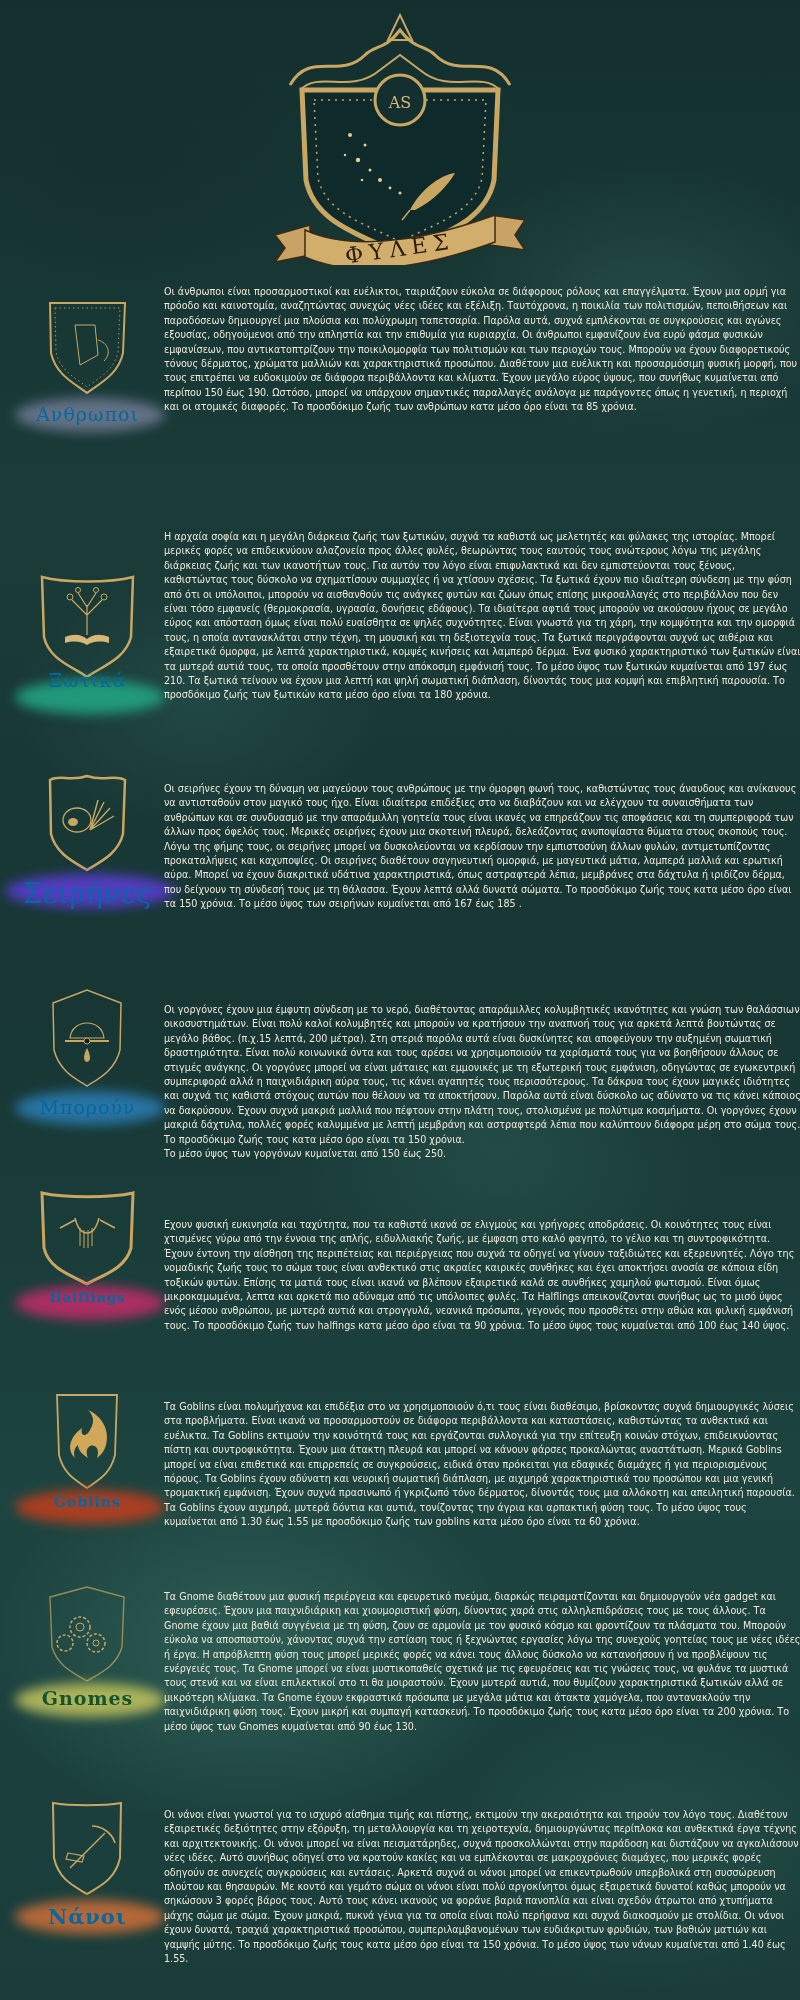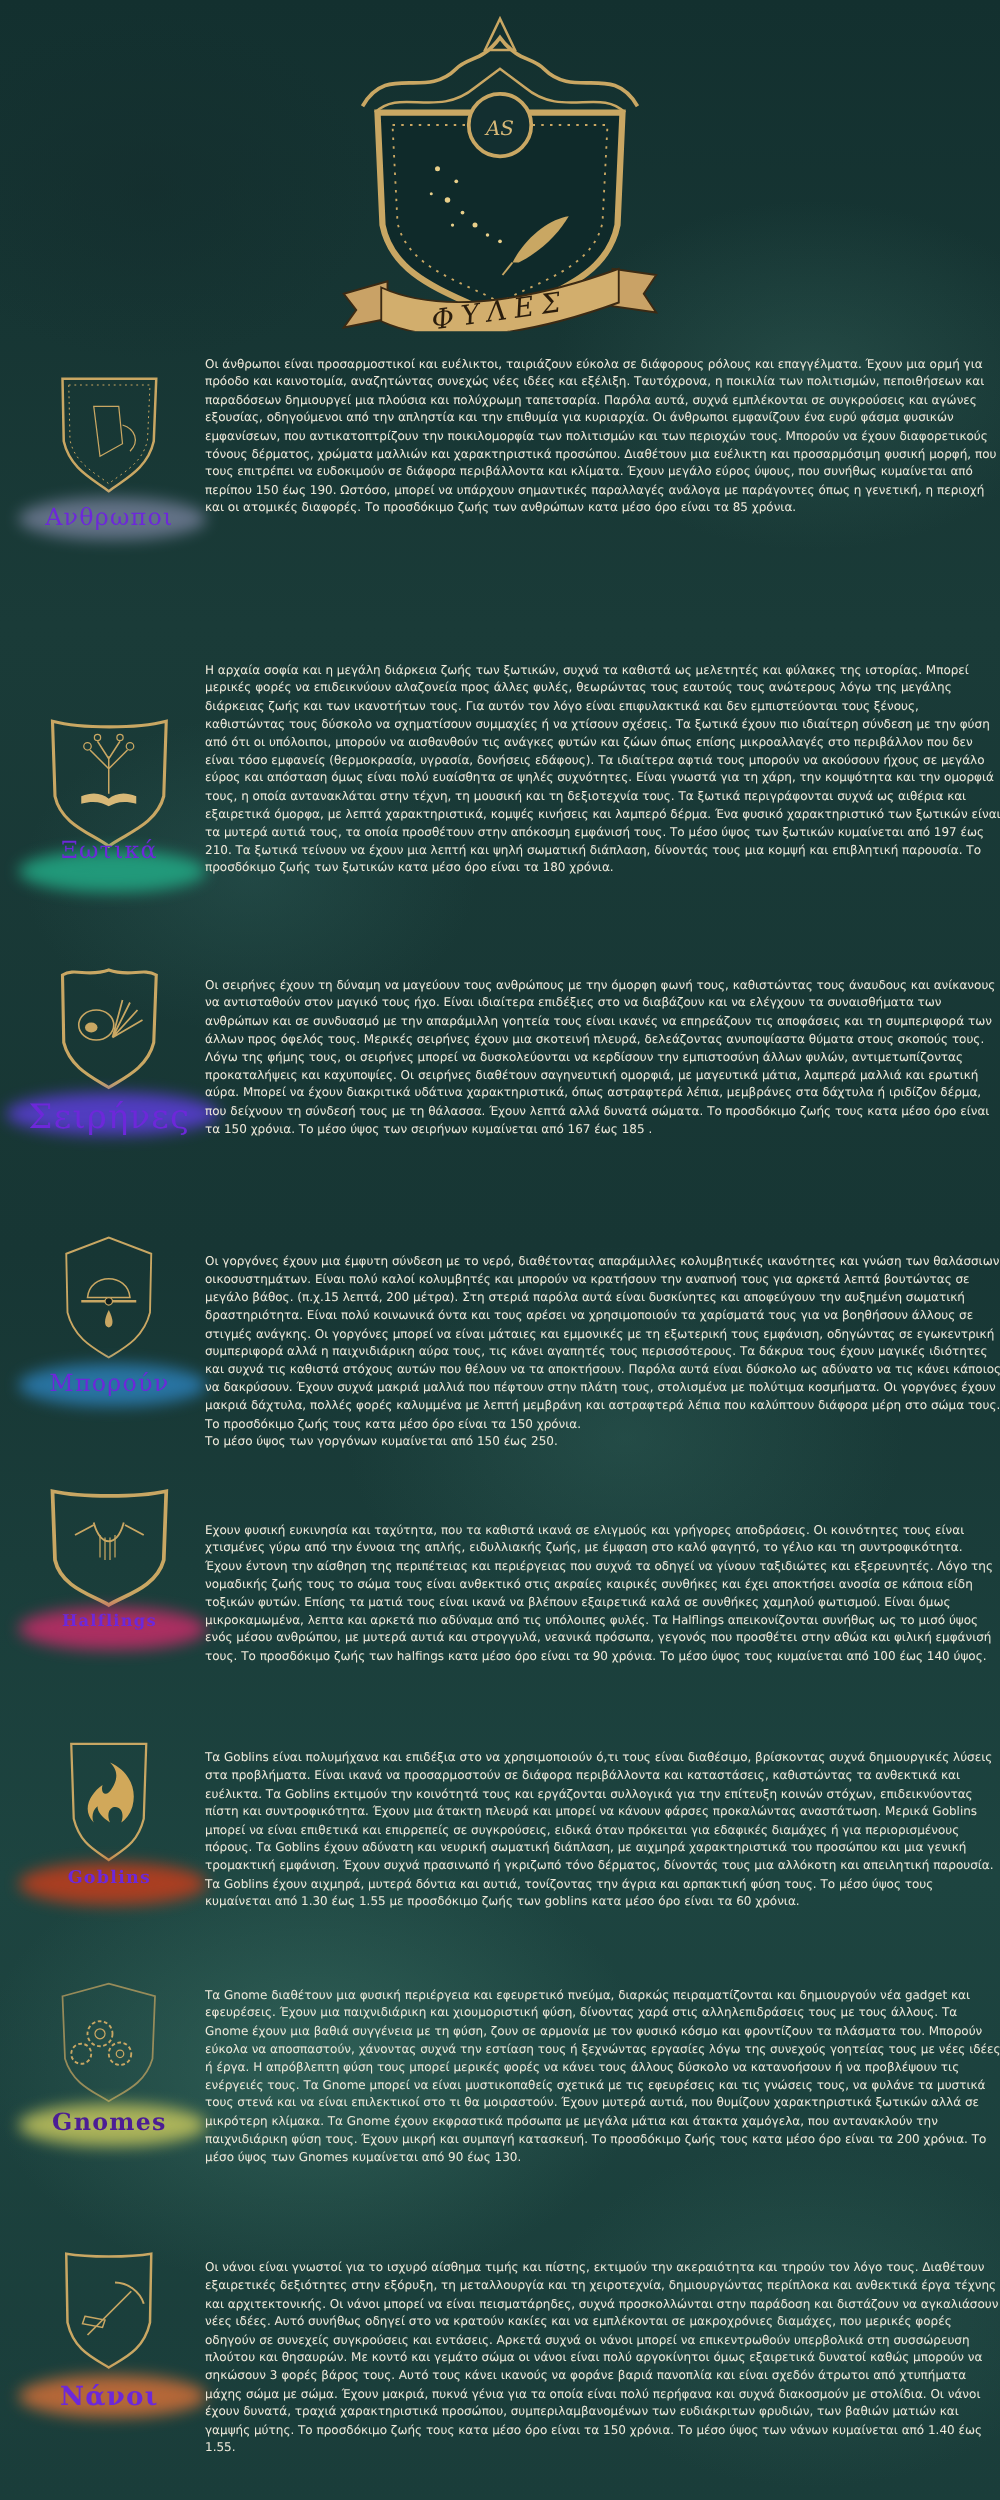--- a/index.html
+++ b/index.html
@@ -9,26 +9,26 @@
     background:
       radial-gradient(ellipse 300px 200px at 650px 300px, rgba(60,110,100,0.35), transparent 70%),
       radial-gradient(ellipse 260px 180px at 200px 700px, rgba(50,100,95,0.35), transparent 70%),
       radial-gradient(ellipse 320px 220px at 500px 1150px, rgba(60,115,105,0.30), transparent 70%),
       radial-gradient(ellipse 380px 260px at 250px 1650px, rgba(70,130,115,0.45), transparent 70%),
       radial-gradient(ellipse 300px 200px at 650px 1850px, rgba(55,105,95,0.35), transparent 70%),
       radial-gradient(ellipse 260px 200px at 120px 150px, rgba(20,45,45,0.6), transparent 70%),
       linear-gradient(180deg, #13302f 0%, #1a3b38 25%, #173634 50%, #1d4440 75%, #1a3d3a 100%);
     color: #ece6d6;
   }
-  .crest { position: absolute; left: 270px; top: 10px; width: 260px; height: 255px; font-style: italic; }
+  .crest { position: absolute; left: 270px; top: 10px; width: 260px; height: 255px; }
   .race { position: absolute; left: 0; width: 800px; }
   .emblem { position: absolute; left: 20px; width: 135px; height: 130px; }
   .emblem .nm {
     position: absolute; left: 0; width: 135px; text-align: center;
-    font-family: "DejaVu Serif", serif; font-size: 19px; letter-spacing: 1px; color: #6d28d9;
+    font-family: "DejaVu Serif", serif; font-size: 19px; letter-spacing: 1px; color: #0369a1;
   }
   .glow { position: absolute; left: -5px; width: 150px; height: 34px; border-radius: 50%; filter: blur(6px); opacity: 0.85; }
   .text {
     position: absolute; left: 150px; width: 638px; text-align: left;
     font-size: 9.6px; line-height: 14.4px; color: #efe9da; margin-left: 14px;
   }
 </style>
 </head>
 <body>
 
@@ -160,21 +160,21 @@
   <div class="emblem" style="top:-5px;">
     <svg width="135" height="110" viewBox="0 0 135 110">
       <path d="M30 12 L67 2 L104 12 L102 62 C96 82,80 88,67 96 C54 88,38 82,32 62 Z" fill="none" stroke="#c9a763" stroke-width="1.4" opacity="0.7"></path>
       <circle cx="60" cy="42" r="10" fill="none" stroke="#c9a763" stroke-width="1.5" stroke-dasharray="3 2"></circle>
       <circle cx="60" cy="42" r="4" fill="none" stroke="#c9a763"></circle>
       <circle cx="45" cy="58" r="8" fill="none" stroke="#c9a763" stroke-width="1.5" stroke-dasharray="3 2"></circle>
       <circle cx="76" cy="58" r="9" fill="none" stroke="#c9a763" stroke-width="1.5" stroke-dasharray="3 2"></circle>
       <circle cx="76" cy="58" r="3" fill="none" stroke="#c9a763"></circle>
     </svg>
     <div class="glow" style="top:98px;background:#c3c55d;"></div>
-    <div class="nm" style="top:102px;font-weight:bold;font-size:19px;color:#4c1d95;">Gnomes</div>
+    <div class="nm" style="top:102px;font-weight:bold;font-size:19px;color:#14532d;">Gnomes</div>
   </div>
   <div class="text" style="top:0px;">Τα Gnome διαθέτουν μια φυσική περιέργεια και εφευρετικό πνεύμα, διαρκώς πειραματίζονται και δημιουργούν νέα gadget και εφευρέσεις. Έχουν μια παιχνιδιάρικη και χιουμοριστική φύση, δίνοντας χαρά στις αλληλεπιδράσεις τους με τους άλλους.  Τα Gnome έχουν μια βαθιά συγγένεια με τη φύση, ζουν σε αρμονία με τον φυσικό κόσμο και φροντίζουν τα πλάσματα του.  Μπορούν εύκολα να αποσπαστούν, χάνοντας συχνά την εστίαση τους ή ξεχνώντας εργασίες λόγω της συνεχούς γοητείας τους με νέες ιδέες ή έργα.  Η απρόβλεπτη φύση τους μπορεί μερικές φορές να κάνει τους άλλους δύσκολο να κατανοήσουν ή να προβλέψουν τις ενέργειές τους. Τα Gnome μπορεί να είναι μυστικοπαθείς σχετικά με τις εφευρέσεις και τις γνώσεις τους, να φυλάνε τα μυστικά τους στενά και να είναι επιλεκτικοί στο τι θα μοιραστούν. Έχουν μυτερά αυτιά, που θυμίζουν χαρακτηριστικά ξωτικών αλλά σε μικρότερη κλίμακα. Τα Gnome έχουν εκφραστικά πρόσωπα με μεγάλα μάτια και άτακτα χαμόγελα, που αντανακλούν την παιχνιδιάρικη φύση τους. Έχουν μικρή και συμπαγή κατασκευή. Το προσδόκιμο ζωής τους κατα μέσο όρο είναι τα 200 χρόνια.  Το μέσο ύψος των Gnomes κυμαίνεται από 90 έως 130.</div>
 </section>
 
 <section class="race" style="top:1808px;">
   <div class="emblem" style="top:-10px;">
     <svg width="135" height="110" viewBox="0 0 135 110">
       <path d="M33 5 C50 8,84 8,101 5 L100 60 C95 82,80 88,67 96 C54 88,39 82,34 60 Z" fill="none" stroke="#c9a763" stroke-width="2"></path>
       <path d="M50 70 L85 35" stroke="#c9a763" stroke-width="1.4"></path>
       <path d="M72 28 C82 28,92 35,95 45" fill="none" stroke="#c9a763" stroke-width="1.6"></path>

